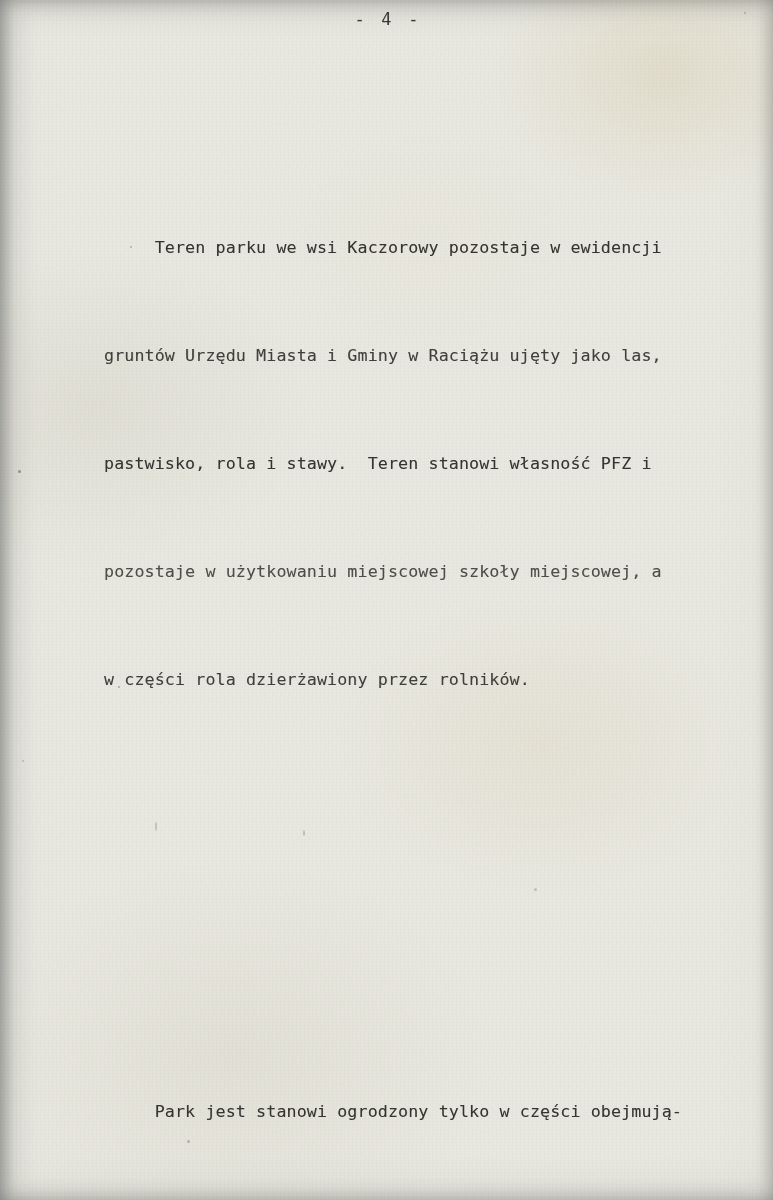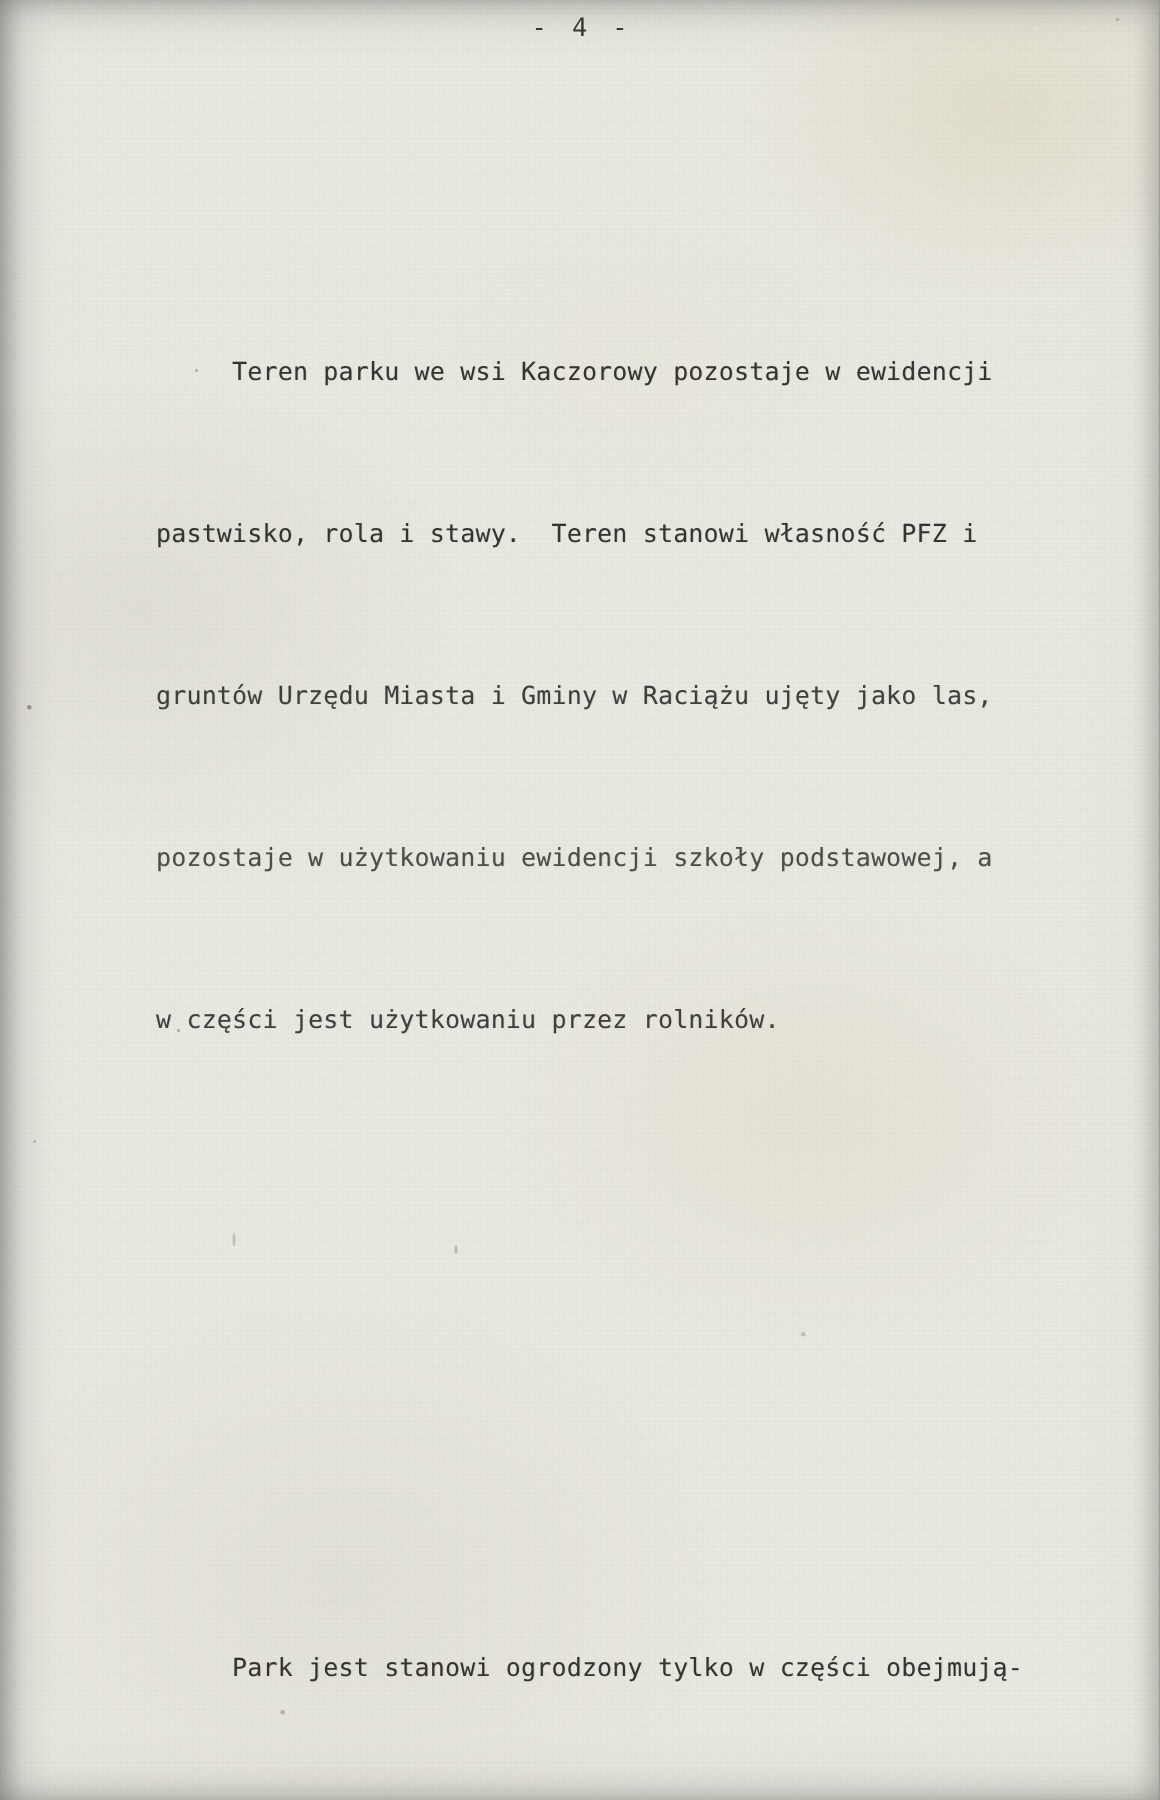--- a/index.html
+++ b/index.html
@@ -117,24 +117,24 @@
   <div class="grain"></div>
 
   <div class="typed">
 
     <div class="page-number">- 4 -</div>
 
     <div class="body-text">
 
       <p class="para">
         <span class="ln ink-1">     Teren parku we wsi Kaczorowy pozostaje w ewidencji</span>
+        <span class="ln ink-2">gruntów Urzędu Miasta i Gminy w Raciążu ujęty jako las,</span>
         <span class="ln ink-1">pastwisko, rola i stawy.  Teren stanowi własność PFZ i</span>
-        <span class="ln ink-2">gruntów Urzędu Miasta i Gminy w Raciążu ujęty jako las,</span>
-        <span class="ln ink-3">pozostaje w użytkowaniu ewidencji szkoły podstawowej, a</span>
-        <span class="ln ink-2">w części jest użytkowaniu przez rolników.</span>
+        <span class="ln ink-3">pozostaje w użytkowaniu miejscowej szkoły miejscowej, a</span>
+        <span class="ln ink-2">w części rola dzierżawiony przez rolników.</span>
       </p>
 
       <div class="gap"></div>
 
       <p class="para">
         <span class="ln ink-1">     Park jest stanowi ogrodzony tylko w części obejmują-</span>
         
         
         
         

